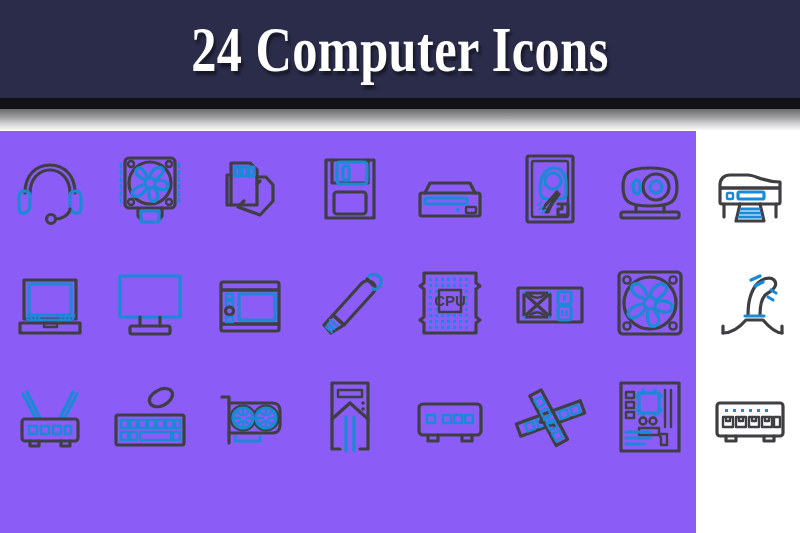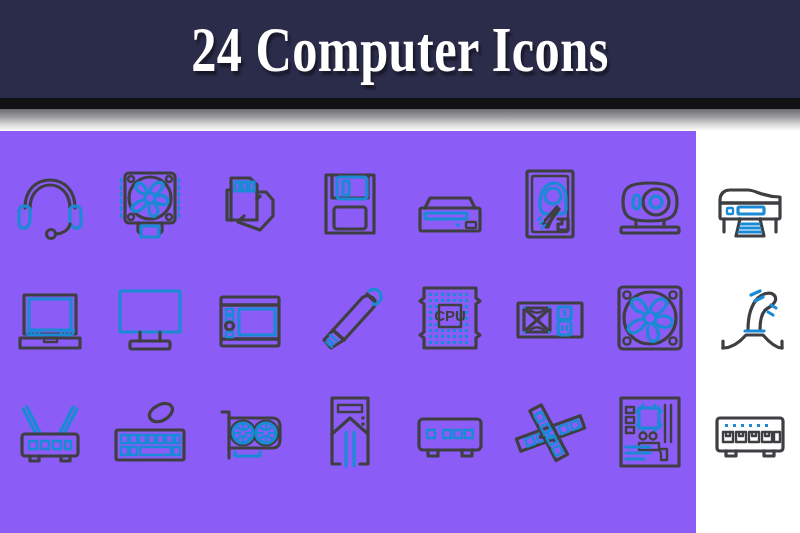--- a/index.html
+++ b/index.html
@@ -51,21 +51,21 @@
     display:grid;
     grid-template-columns:repeat(8,100px);
     grid-template-rows:repeat(3,114px);
     align-items:center;
     justify-items:center;
     padding-top:14px;
     box-sizing:border-box;
   }
   .cell{
     width:100px;height:110px;
-    display:flex;align-items:center;justify-content:center;
+    display:flex;justify-content:center;
   }
   .cell svg{display:block;}
   .dk{stroke:#3f3f43;fill:none;stroke-width:3.2;stroke-linecap:round;stroke-linejoin:round;}
   .bl{stroke:#1b8ad6;fill:none;stroke-width:3.2;stroke-linecap:round;stroke-linejoin:round;}
   .blf{fill:#1b8ad6;stroke:none;}
   .dkf{fill:#3f3f43;stroke:none;}
   .thin{stroke-width:2.4;}
   .cpu-text{
     font-family:"Liberation Sans", sans-serif;
     font-size:15px;font-weight:bold;

